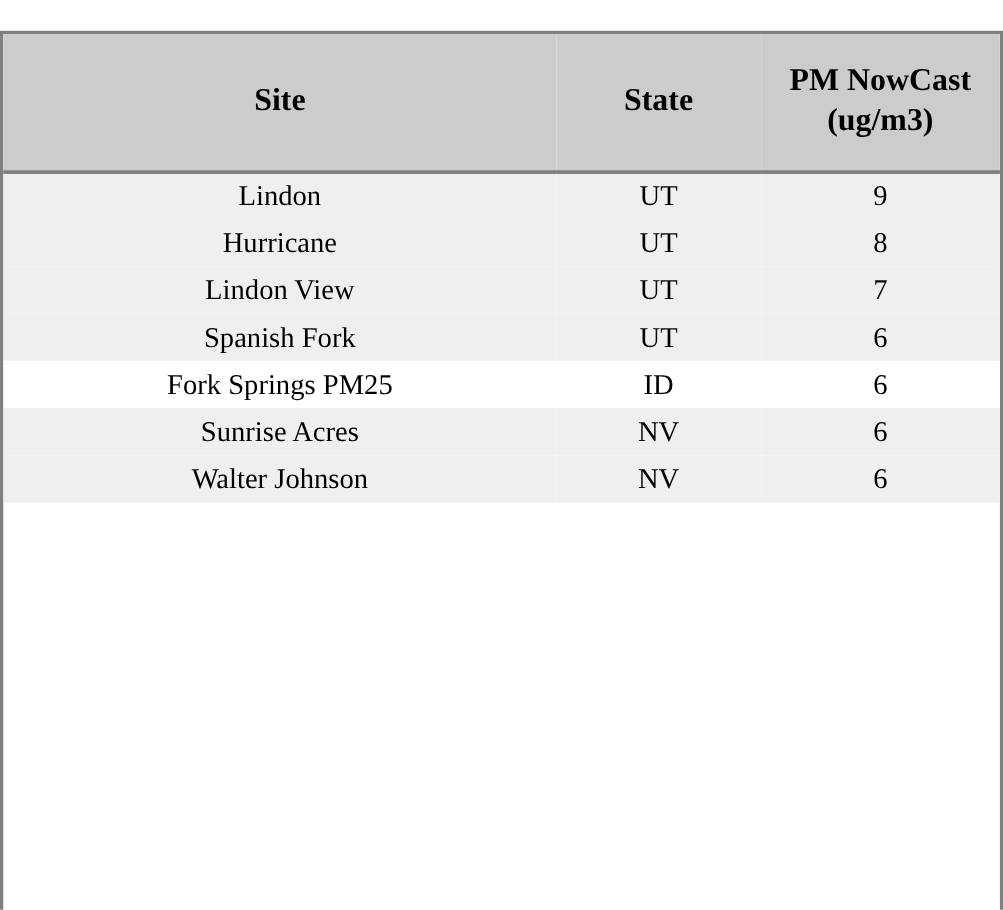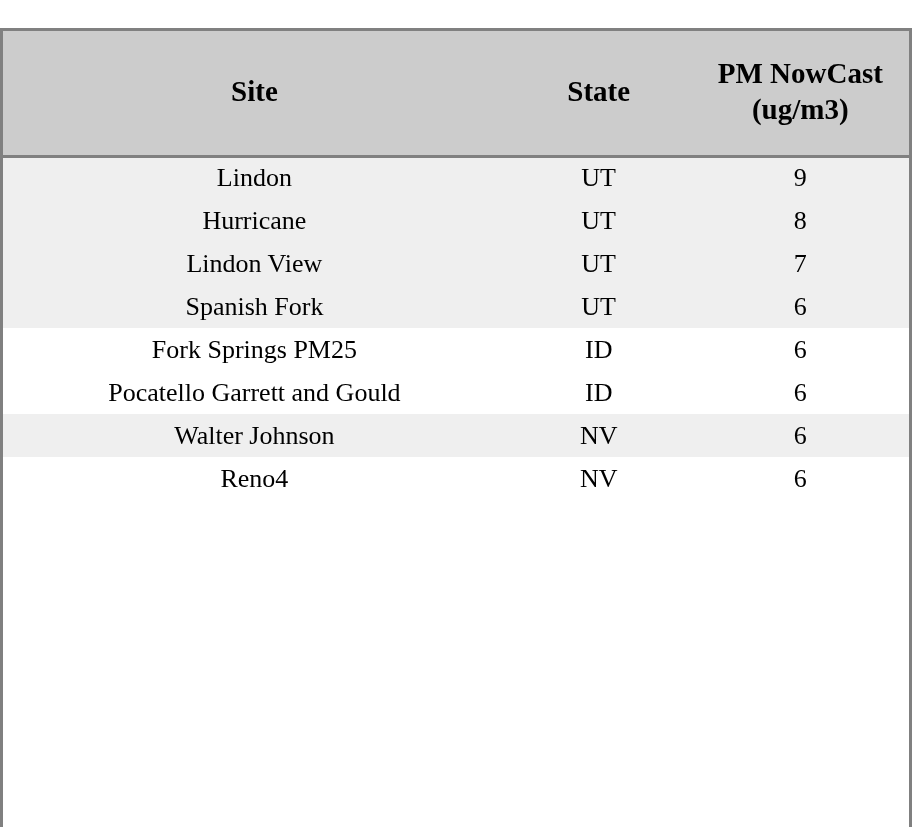--- a/index.html
+++ b/index.html
@@ -97,30 +97,25 @@
       <tr class="odd-row">
         <td>Spanish Fork</td>
         <td>UT</td>
         <td>6</td>
       </tr>
       <tr class="even-row">
         <td>Fork Springs PM25</td>
         <td>ID</td>
         <td>6</td>
       </tr>
-      <tr class="even-row">
-        <td>Pocatello Garrett and Gould</td>
-        <td>ID</td>
+      <tr class="odd-row">
+        <td>Sunrise Acres</td>
+        <td>NV</td>
         <td>6</td>
       </tr>
       <tr class="odd-row">
         <td>Walter Johnson</td>
-        <td>NV</td>
-        <td>6</td>
-      </tr>
-      <tr class="even-row">
-        <td>Reno4</td>
         <td>NV</td>
         <td>6</td>
       </tr>
     </tbody>
   </table>
 </div>
 
 </body></html>

